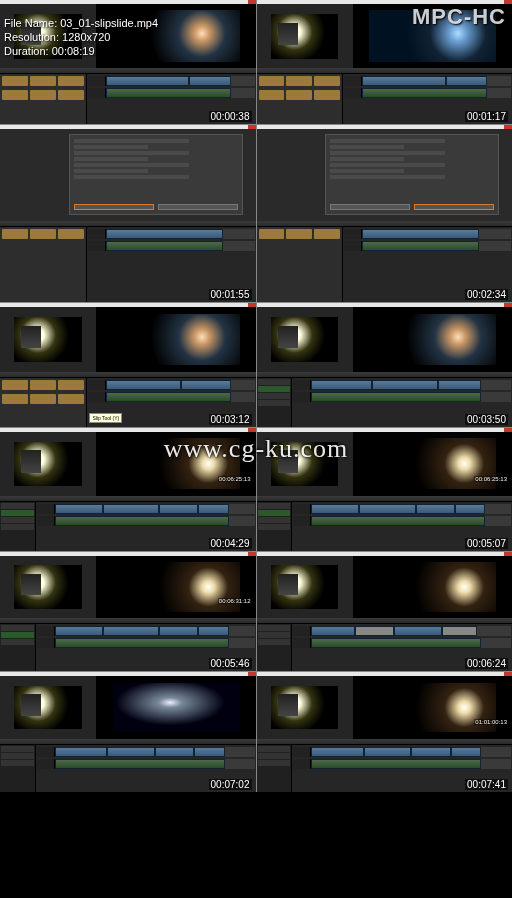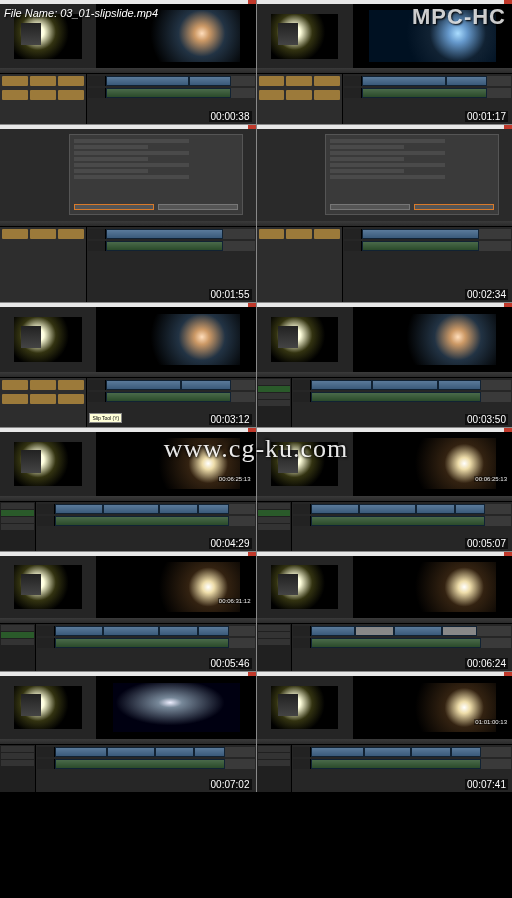--- a/index.html
+++ b/index.html
@@ -6,28 +6,27 @@
   body {
     width: 512px;
     height: 898px;
     background: #000;
     font-family: Arial, sans-serif;
     position: relative;
     overflow: hidden;
   }
   .file-info {
     position: absolute;
-    top: 6px;
+    top: 16px;
     left: 4px;
     color: #fff;
     font-size: 11px;
     line-height: 14px;
     z-index: 100;
     text-shadow: 1px 1px 2px #000;
-    font-style: italic;
   }
   .file-info div { white-space: nowrap; }
   .app-logo {
     position: absolute;
     top: 4px;
     right: 6px;
     color: rgba(255,255,255,0.8);
     font-size: 22px;
     font-weight: bold;
     letter-spacing: 1px;
@@ -218,20 +217,22 @@
     padding: 1px;
   }
   .mp-row { height: 6px; background: #333; }
   .mp-row.g { background: #2a5a2a; }
 </style>
 </head>
 <body>
 
 <div class="file-info">
   <div><span>File Name</span>: <span>03_01-slipslide.mp4</span></div>
+  <div><span>Resolution</span>: <span>1280x720</span></div>
+  <div><span>Duration</span>: <span>00:08:19</span></div>
 </div>
 
 <div class="app-logo">MPC-HC</div>
 
 <div class="watermark">www.cg-ku.com</div>
 
 <div class="grid">
 
   <div class="thumb">
     <div class="thumb-titlebar">

